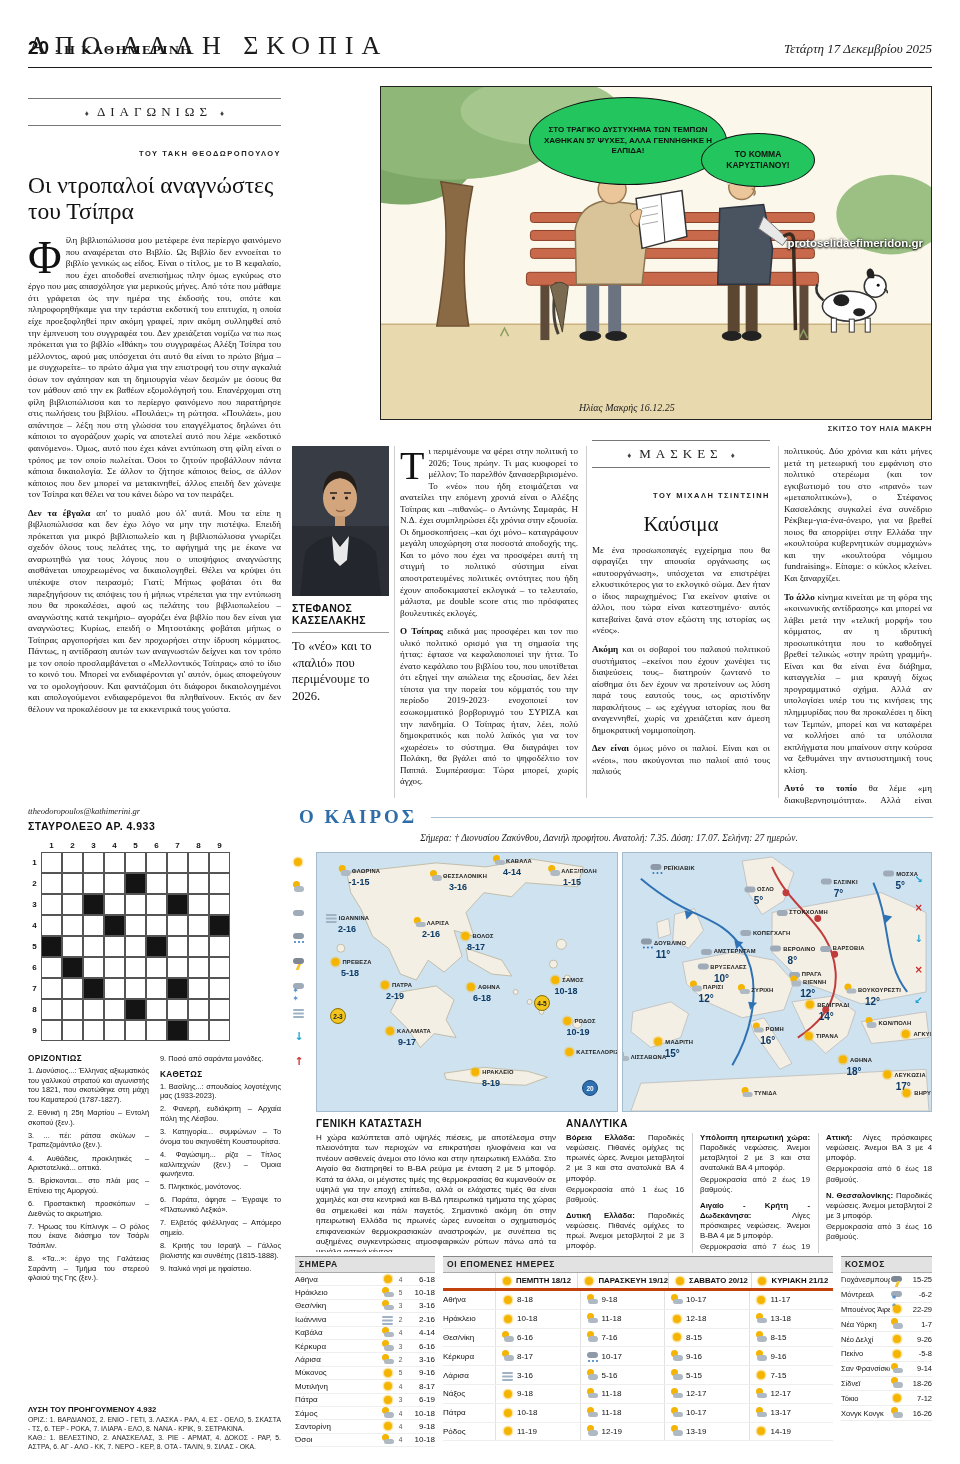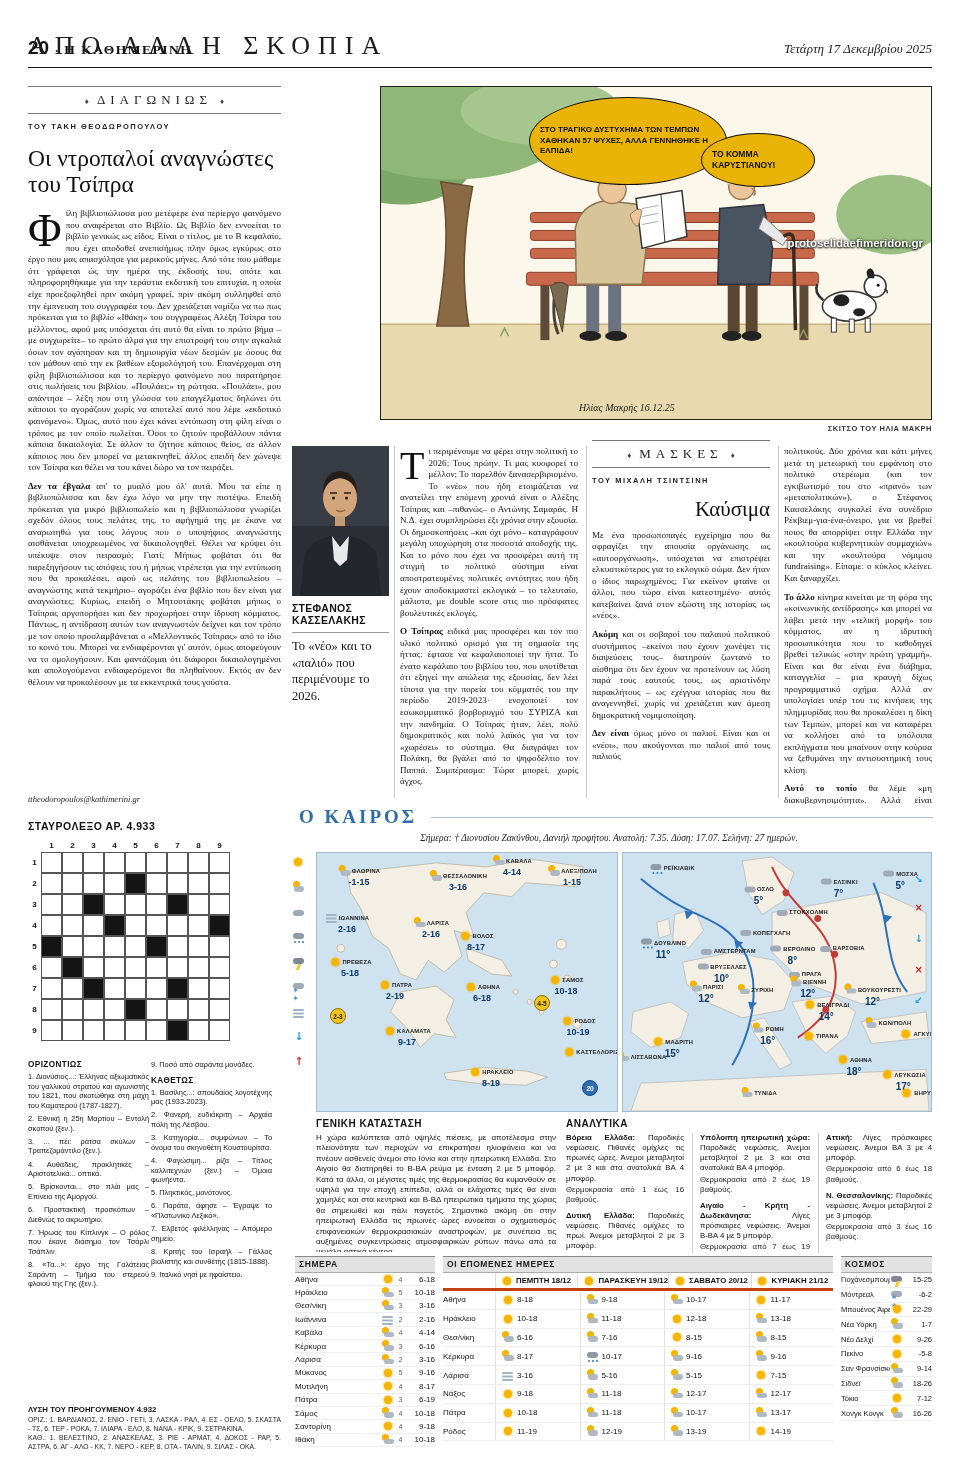--- a/index.html
+++ b/index.html
@@ -11,73 +11,73 @@
   
   .masthead{position:absolute;left:28px;right:28px;top:14px;height:54px;border-bottom:1.5px solid #1a1a1a}
   .mh-left{position:absolute;left:0;bottom:8px;display:flex;align-items:baseline;gap:6px}
   .mh-pageno{font:700 19px "Liberation Sans",sans-serif}
   .mh-dot{font-size:9px;color:#333}
   .mh-brand{font:700 13.5px "Liberation Serif",serif;letter-spacing:1.5px}
   .mh-title{position:absolute;left:0;right:0;bottom:6px;font:400 26px "Liberation Serif",serif;letter-spacing:8px;color:#1c1c1c}
   .mh-date{position:absolute;right:0;bottom:10px;font:italic 13px "Liberation Serif",serif;color:#222}
 
   
-  .col-diag{position:absolute;left:28px;top:86px;width:253px;height:718px}
+  .col-diag{position:absolute;left:28px;top:98px;width:253px;height:718px}
   .kicker-box{border-top:1px solid #777;border-bottom:1px solid #777;padding:5px 0;text-align:center;
     font:400 13px "Liberation Serif",serif;letter-spacing:5px;color:#222}
   .kicker-box .dia{font-size:8px;color:#444;margin:0 8px;letter-spacing:0}
-  .byline{text-align:left;font:700 7.5px/1 "Liberation Sans",sans-serif;letter-spacing:1.5px;margin-top:9px;color:#222}
+  .byline{text-align:right;font:700 7.5px/1 "Liberation Sans",sans-serif;letter-spacing:1.5px;margin-top:24px;color:#222}
   .diag-head{font:400 23.5px/1.12 "Liberation Serif",serif;margin-top:14px;color:#111}
   .artbody{margin-top:11px;font-size:9.1px;line-height:1.27;text-align:justify}
   .artbody p.mt{margin-top:7px}
   .diag-body{max-height:548px;overflow:hidden}
   .dropcap{float:left;font:400 46px/0.86 "Liberation Serif",serif;padding:3px 4px 0 0}
   .dropcap.small{font-size:40px}
   .diag-email{position:absolute;bottom:0;left:0;font:italic 8.5px "Liberation Serif",serif;color:#222}
 
   
   .cartoon{position:absolute;left:380px;top:86px;width:552px;height:334px;border:1px solid #222;background:#fcf9ef;overflow:hidden}
   .cartoon svg{position:absolute;inset:0}
-  .bubble{position:absolute;background:#eab308;border:1.5px solid #111;border-radius:50%;display:flex;align-items:center;justify-content:center;
-    text-align:left;font:700 8px/1.3 "Liberation Sans",sans-serif;padding:10px;color:#111;z-index:3}
+  .bubble{position:absolute;background:#22c55e;border:1.5px solid #111;border-radius:50%;display:flex;align-items:center;justify-content:center;
+    text-align:center;font:700 8px/1.3 "Liberation Sans",sans-serif;padding:10px;color:#111;z-index:3}
   .bubble.b1{left:148px;top:10px;width:198px;height:88px}
   .bubble.b2{left:320px;top:46px;width:114px;height:54px;font-size:8.5px}
   .watermark{position:absolute;right:8px;top:150px;font:700 11.5px "Liberation Sans",sans-serif;color:#fff;
     text-shadow:0 0 3px #000,0 1px 2px #000;z-index:3}
   .signature{position:absolute;left:198px;bottom:6px;font:italic 10px "Liberation Serif",serif;color:#222;z-index:3}
   .cartoon-cap{position:absolute;left:380px;top:424px;width:552px;text-align:right;
     font:700 7.5px "Liberation Sans",sans-serif;letter-spacing:.5px;color:#333}
 
   
   .col-photo{position:absolute;left:292px;top:446px;width:97px}
   .photo{width:97px;height:150px;background:#33373e;overflow:hidden}
   .photo-name{margin-top:6px;font:700 10.5px/1.15 "Liberation Sans",sans-serif;letter-spacing:.3px;color:#111}
   .photo-rule{border-top:1px solid #999;margin:6px 0 5px;width:100%}
   .photo-quote{font:400 12.5px/1.32 "Liberation Serif",serif;color:#111}
 
   
   .col-pol{position:absolute;left:400px;top:446px;width:178px;height:356px;overflow:hidden;
     font-size:9.1px;line-height:1.27;text-align:justify}
   .col-pol p.mt,.col-mask p.mt,.col-mask2 p.mt{margin-top:7px}
   .col-mask{position:absolute;left:592px;top:440px;width:178px;height:364px;overflow:hidden}
-  .m-title{font:400 21px/1.1 "Liberation Serif",serif;text-align:right;margin:13px 0 9px}
+  .m-title{font:400 21px/1.1 "Liberation Serif",serif;text-align:center;margin:13px 0 9px}
   .m-body{font-size:9.1px;line-height:1.27;text-align:justify}
   .col-mask2{position:absolute;left:784px;top:446px;width:148px;height:358px;overflow:hidden;
     font-size:9.1px;line-height:1.27;text-align:justify}
   .vr{position:absolute;top:446px;height:352px;border-left:1px solid #ccc}
   .vr.v1{left:394px}.vr.v2{left:586px}.vr.v3{left:778px}
 
   
   .xw{position:absolute;left:28px;top:820px;width:253px;height:632px}
   .xw-title{font:700 10.5px "Liberation Sans",sans-serif;letter-spacing:.5px}
   .xw-grid{display:grid;grid-template-columns:13px repeat(9,21px);grid-template-rows:14px repeat(9,21px);margin-top:6px}
   .xw-lbl{display:flex;align-items:center;justify-content:center;font:700 8px "Liberation Sans",sans-serif;color:#111}
   .xw-cell{border:1px solid #555;background:#fff}
   .xw-black{background:#141414}
-  .xw-clues{margin-top:19px;display:flex;gap:2px;height:314px;overflow:hidden}
+  .xw-clues{margin-top:13px;display:flex;gap:11px;height:314px;overflow:hidden}
   .xw-colc{width:121px}
   .xw-h{font:700 8.2px "Liberation Sans",sans-serif;letter-spacing:.4px;margin-bottom:3px}
   .xw-h.mt6{margin-top:6px}
   .clue{font:7.4px/1.3 "Liberation Sans",sans-serif;text-align:justify;margin-bottom:3.5px;color:#111}
   .xw-sol{position:absolute;bottom:0;left:0;right:0}
   .xw-sol-h{font:700 7.8px "Liberation Sans",sans-serif;margin-bottom:2px}
   .xw-sol-t{font:6.8px/1.32 "Liberation Sans",sans-serif;text-align:justify;color:#222}
 
   
   .w-titlewrap{position:absolute;left:285px;top:806px;width:648px;}
@@ -989,21 +989,21 @@
         </div>
 
         <div class="trow">
           <span class="tname">Σαντορίνη</span>
           <span class="ic ic-sun"></span>
           <span class="twind">4</span>
           <span class="ttemp">9-18</span>
         </div>
 
         <div class="trow">
-          <span class="tname">Ιθάκη</span>
+          <span class="tname">Όσοι</span>
           <span class="ic ic-partly"></span>
           <span class="twind">4</span>
           <span class="ttemp">10-18</span>
         </div>
       </div>
   </div>
 
   <div class="tbl t-next">
     <div class="tbar">ΟΙ ΕΠΟΜΕΝΕΣ ΗΜΕΡΕΣ</div>
     <div class="nd-head">

